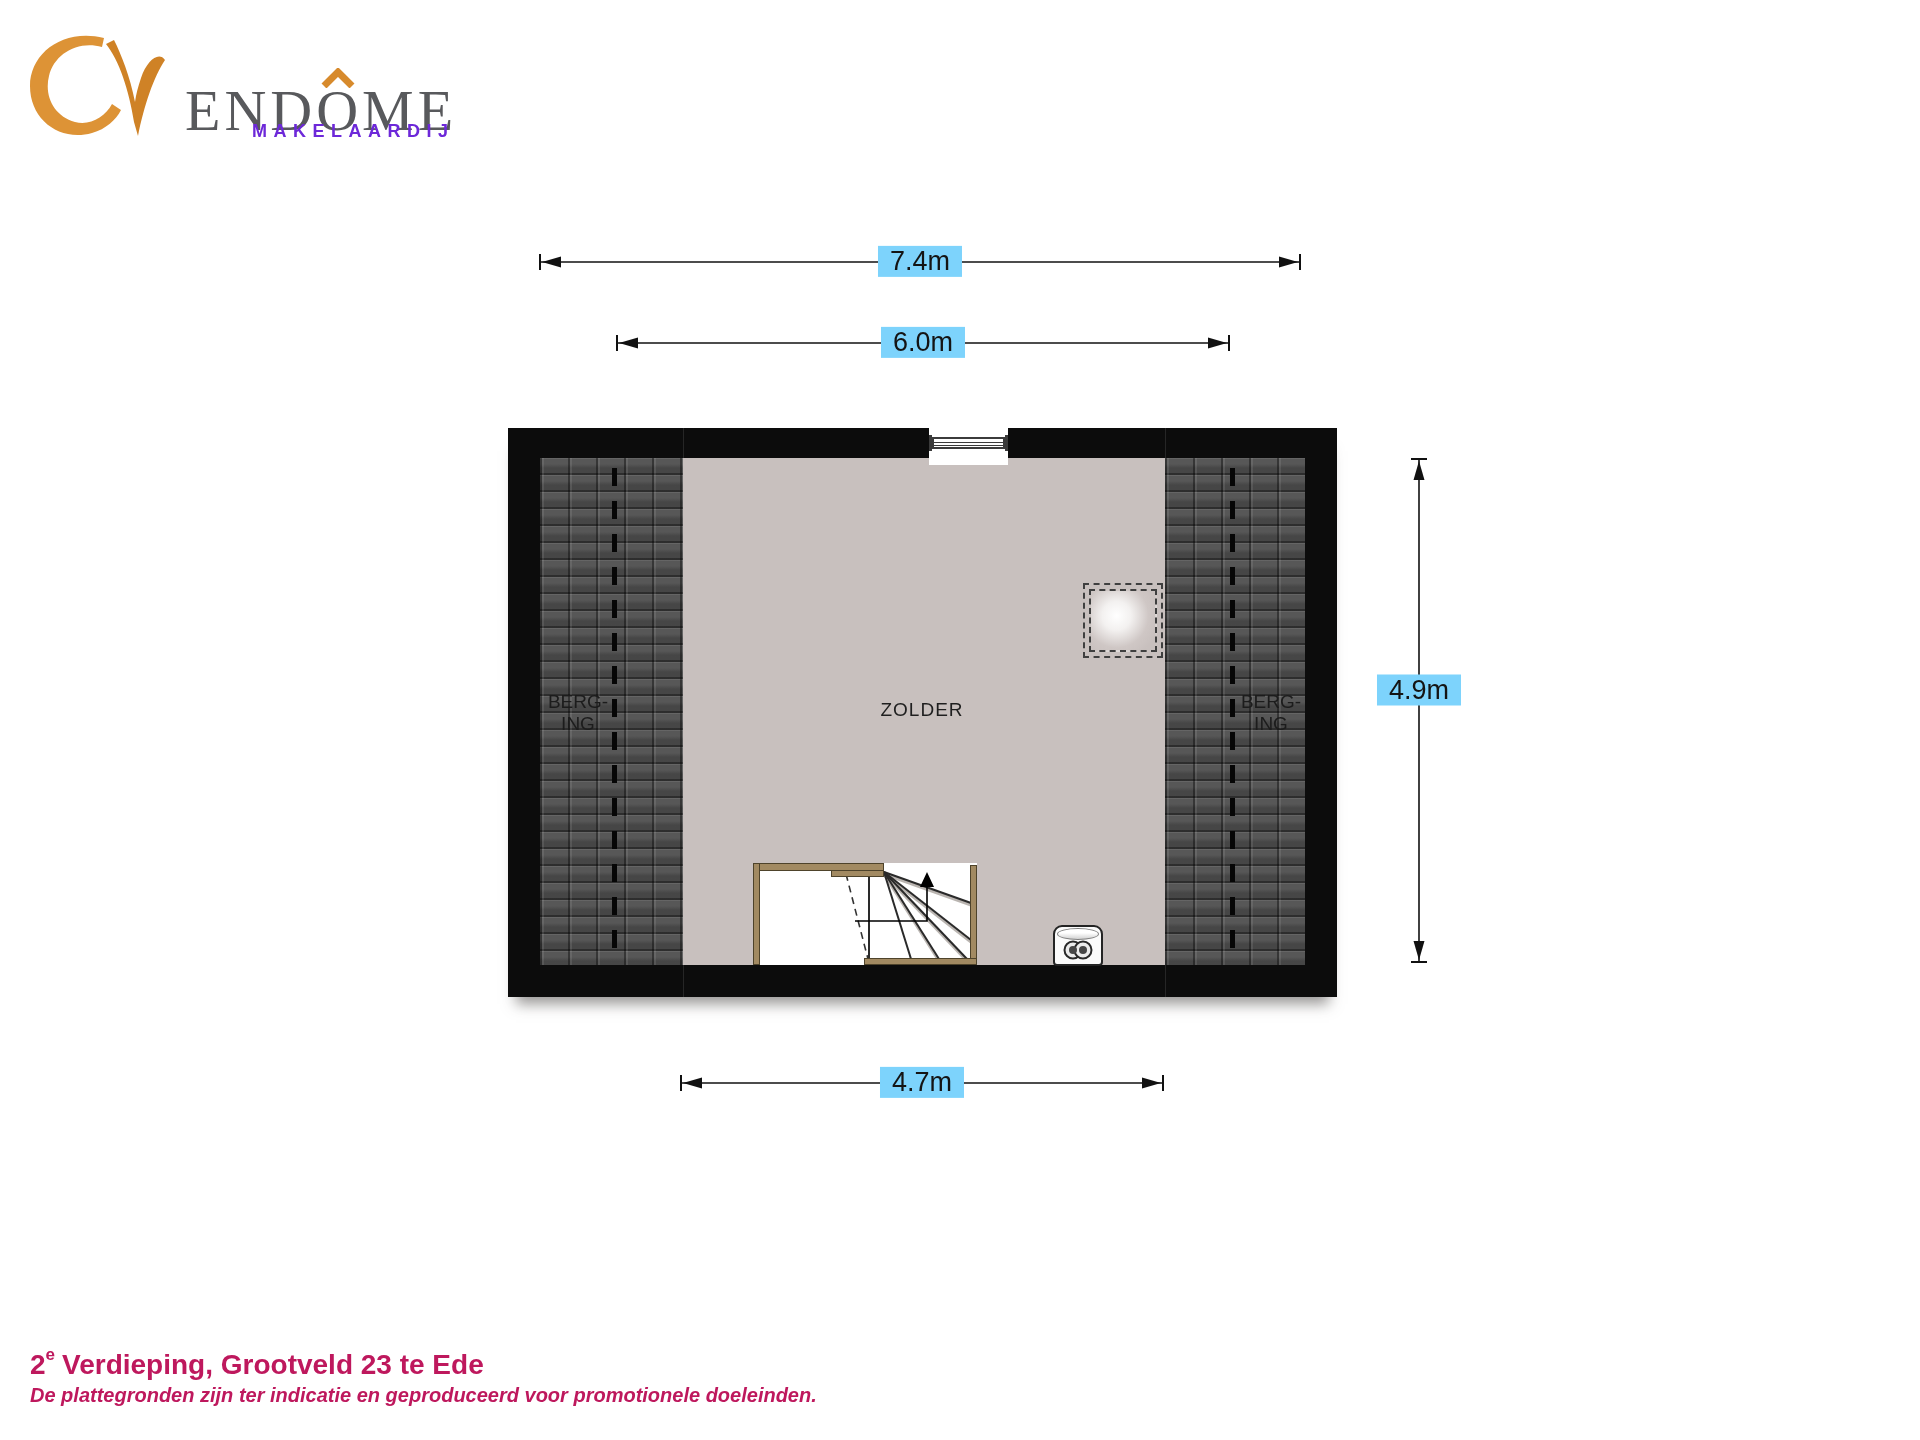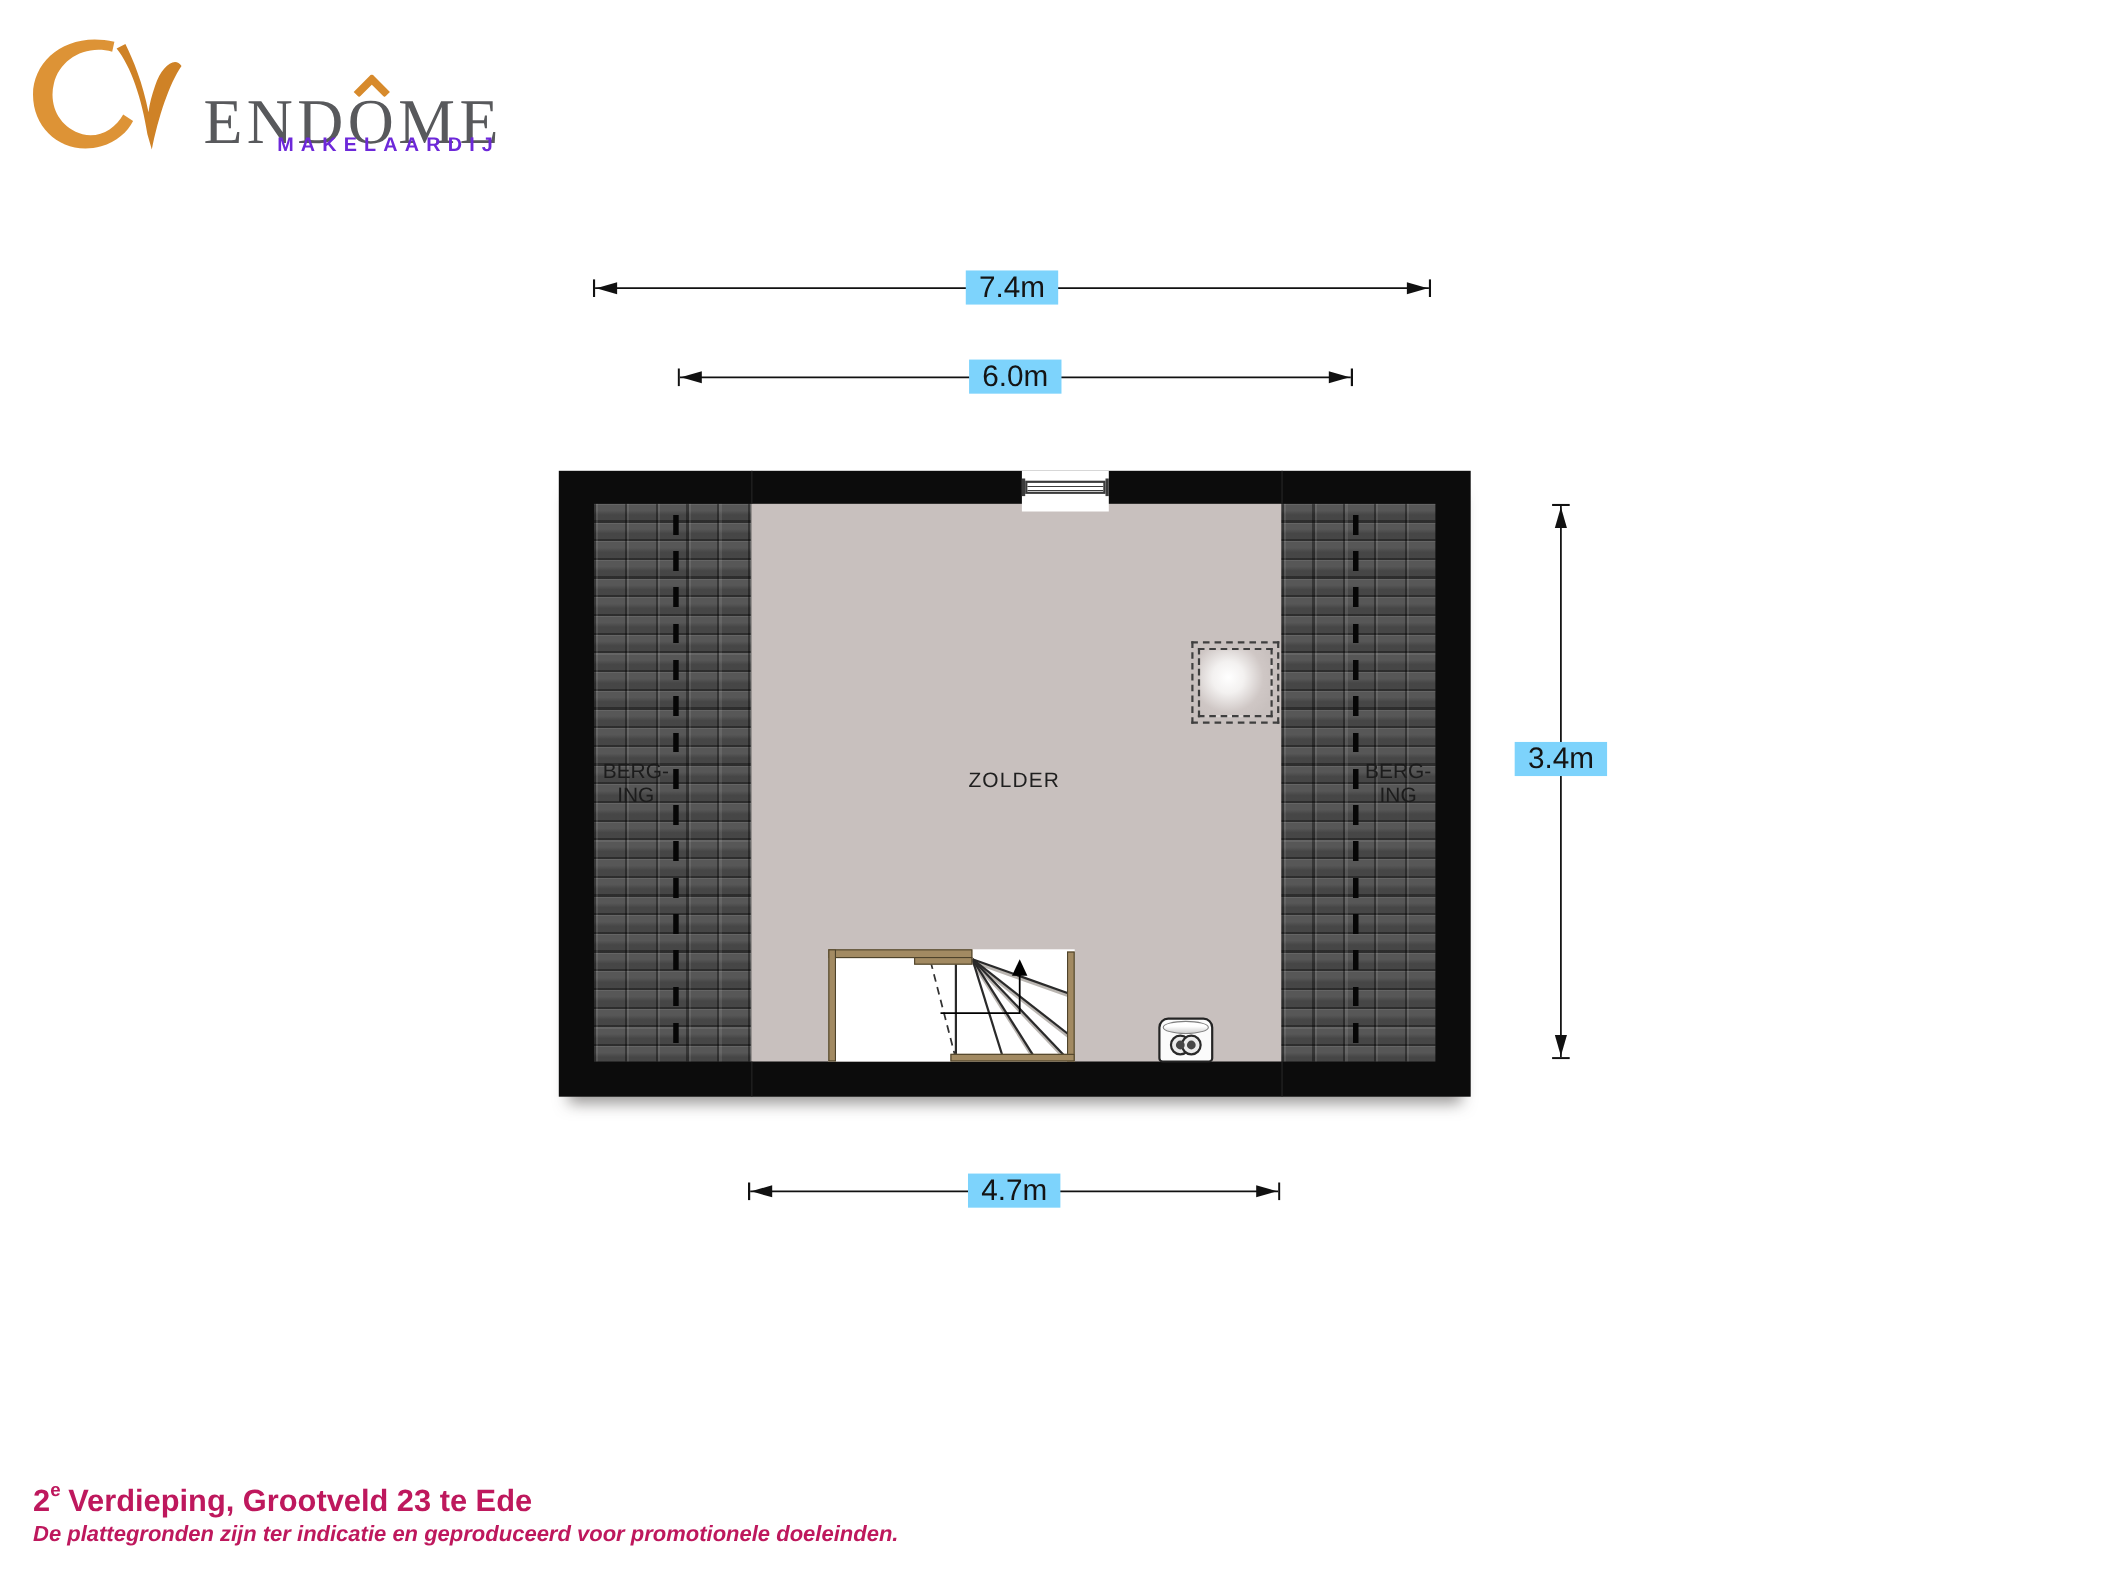--- a/index.html
+++ b/index.html
@@ -136,21 +136,21 @@
   </div>
 
   <div class="dim dim-v" style="left:1410px;top:458px;">
     <svg width="18" height="505">
       <line x1="9" y1="2" x2="9" y2="503" stroke="#111" stroke-width="1.6"></line>
       <rect x="1" y="0" width="16" height="2" fill="#111"></rect>
       <rect x="1" y="503" width="16" height="2" fill="#111"></rect>
       <polygon points="9,3 3.5,22 14.5,22" fill="#111"></polygon>
       <polygon points="9,502 3.5,483 14.5,483" fill="#111"></polygon>
     </svg>
-    <span class="dim-label">3.4m</span>
+    <span class="dim-label">4.9m</span>
   </div>
 
   <div class="plan">
 
     <div class="tiles tiles-left"></div>
     <div class="floor"></div>
     <div class="tiles tiles-right"></div>
 
     <div class="roofline roofline-left"></div>
     <div class="roofline roofline-right"></div>

